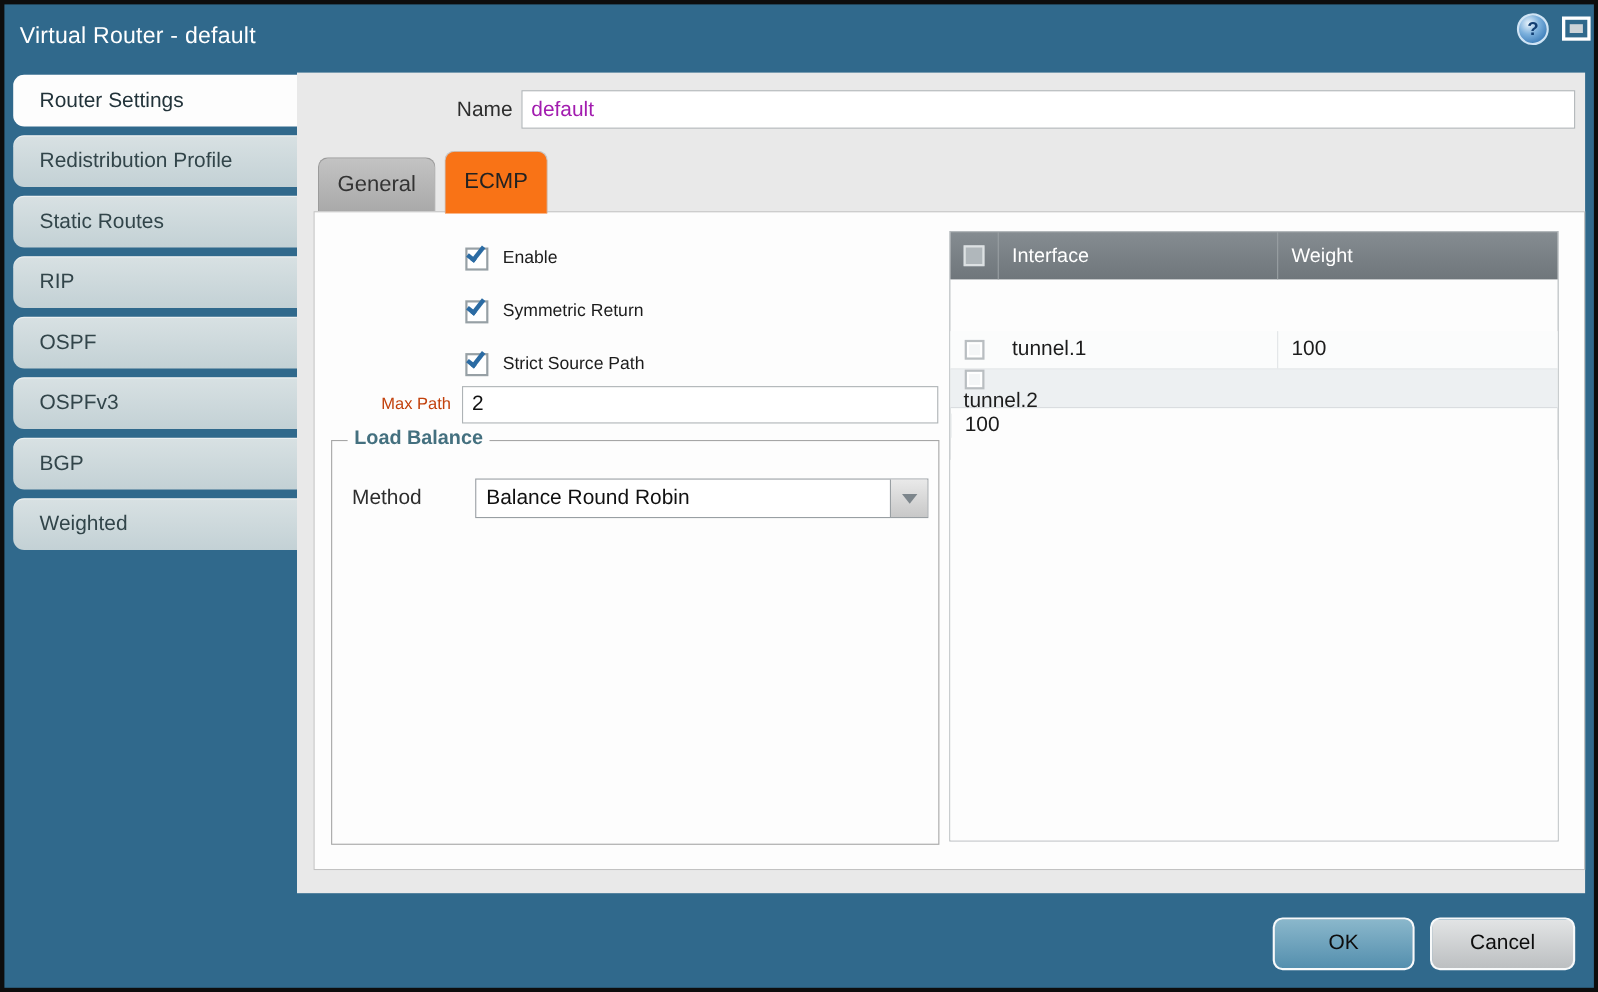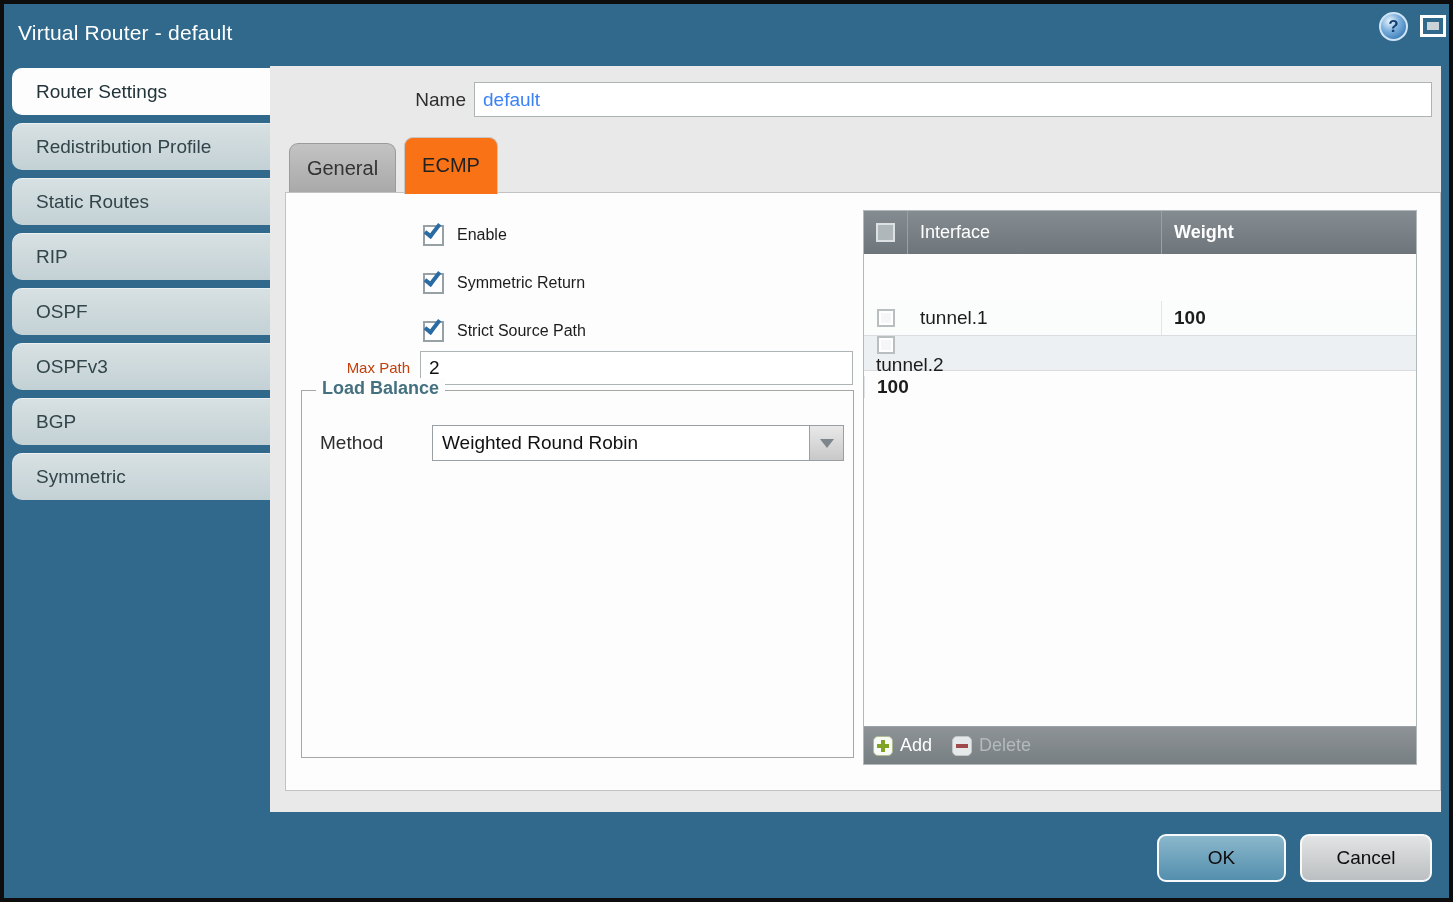--- a/index.html
+++ b/index.html
@@ -48,21 +48,21 @@
   .content {
     position:absolute; left:266px; top:62px; width:1171px; height:746px;
     background:#e9e9e9;
   }
   .name-label {
     position:absolute; left:0; top:16px; width:196px; height:35px; line-height:35px;
     text-align:right; font-size:19px; color:#2e2e2e;
   }
   .name-input {
     position:absolute; left:204px; top:16px; width:958px; height:35px;
-    border:1px solid #aeb3b6; background:#ffffff; font-size:19px; padding:0 8px; color:#3b82f6;
+    border:1px solid #aeb3b6; background:#ffffff; font-size:19px; padding:0 8px; color:#a21caf;
   }
 
   .tab {
     position:absolute; text-align:center; cursor:pointer;
     border-radius:9px 9px 0 0; font-size:20px; color:#333;
   }
   .tab-general {
     left:19px; top:77px; width:107px; height:49px; line-height:49px;
     background:linear-gradient(180deg,#c3c3c3 0%, #a9a9a9 100%);
     border:1px solid #9b9b9b; border-bottom:none; z-index:1;
@@ -96,21 +96,21 @@
     position:absolute; left:0; top:158px; width:124px; height:34px; line-height:34px;
     text-align:right; font-size:15px; color:#c2410c;
   }
   .maxpath-input {
     position:absolute; left:134px; top:158px; width:433px; height:34px;
     border:1px solid #aeb3b6; background:#fff; font-size:19px; padding:0 8px; color:#111;
   }
 
   
   .lb-box {
-    position:absolute; left:15px; top:197px; width:553px; height:368px;
+    position:absolute; left:15px; top:207px; width:553px; height:368px;
     border:1px solid #a6a6a6;
   }
   .lb-legend {
     position:absolute; left:14px; top:-13px; padding:0 6px; background:#fdfdfd;
     font-size:18px; font-weight:bold; color:#44707f;
   }
   .method-label {
     position:absolute; left:18px; top:34px; width:102px; height:36px; line-height:36px;
     text-align:left; font-size:19px; color:#2e2e2e;
   }
@@ -138,21 +138,21 @@
     border:1px solid #b3b8bb; display:flex; flex-direction:column; background:#fdfdfd;gap:47px;
   }
   .t-head {
     height:43px; flex:0 0 auto; display:flex; align-items:stretch;
     background:linear-gradient(180deg,#858c91 0%, #6f767b 100%);
     color:#ffffff; font-size:18px;
   }
   .t-head .col-check { border-right:1px solid #9aa0a4; }
   .col-check { width:44px; flex:0 0 auto; display:flex; align-items:center; justify-content:center; }
   .col-interface { width:253px; flex:0 0 auto; padding-left:12px; display:flex; align-items:center; }
-  .col-weight { flex:1; padding-left:12px; display:flex; align-items:center; border-left:1px solid #9aa0a4;font-weight:bold; }
+  .col-weight { flex:1; padding-left:12px; display:flex; align-items:center; border-left:1px solid #9aa0a4; }
   .t-row .col-weight { border-left:1px solid #e2e5e7; }
   .hdr-checkbox {
     width:19px; height:19px; border:2px solid #dde1e3; background:#b0b7bb; cursor:pointer;
   }
   .t-row {
     height:35px; flex:0 0 auto; display:flex; align-items:stretch;
     font-size:19px; color:#1c1c1c; border-bottom:1px solid #dadde0; cursor:pointer;
   }
   .t-row.odd { background:#fbfcfc; }
   .t-row.even { background:#edf0f2;flex-direction:column; }
@@ -214,21 +214,21 @@
   </div>
 
   <div class="sidebar" id="sidebar">
       <div class="side-item active">Router Settings</div>
       <div class="side-item">Redistribution Profile</div>
       <div class="side-item">Static Routes</div>
       <div class="side-item">RIP</div>
       <div class="side-item">OSPF</div>
       <div class="side-item">OSPFv3</div>
       <div class="side-item">BGP</div>
-      <div class="side-item">Symmetric</div>
+      <div class="side-item">Weighted</div>
     </div>
 
   <div class="content">
     <div class="name-label">Name</div>
     <input class="name-input" type="text" value="default" style="">
 
     <div class="tab tab-general">General</div>
     <div class="tab tab-ecmp">ECMP</div>
 
     <div class="panel">
@@ -254,21 +254,21 @@
           </div>
         </div>
 
       <div class="maxpath-label">Max Path</div>
       <input class="maxpath-input" type="text" value="2" style="">
 
       <div class="lb-box">
         <div class="lb-legend">Load Balance</div>
         <div class="method-label">Method</div>
         <div class="method-select">
-          <div class="method-value">Weighted Round Robin</div>
+          <div class="method-value">Balance Round Robin</div>
           <div class="dd-button">
             <div class="dd-arrow"></div>
           </div>
         </div>
       </div>
 
       <div class="ecmp-table">
         <div class="t-head">
           <div class="col-check">
             <div class="hdr-checkbox"></div>
@@ -286,30 +286,20 @@
             </div>
             <div class="t-row even">
               <div class="col-check">
                 <div class="row-checkbox"></div>
               </div>
               <div class="col-interface">tunnel.2</div>
               <div class="col-weight">100</div>
             </div>
           </div>
         <div class="t-fill"></div>
-        <div class="t-foot">
-          <div class="foot-btn add-btn">
-            <div class="plus-icon"></div>
-            <div class="lbl">Add</div>
-          </div>
-          <div class="foot-btn del-btn">
-            <div class="minus-icon"></div>
-            <div class="lbl">Delete</div>
-          </div>
-        </div>
       </div>
 
     </div>
   </div>
 
   <div class="dlg-btn ok-btn">OK</div>
   <div class="dlg-btn cancel-btn">Cancel</div>
 
 </div>
 

